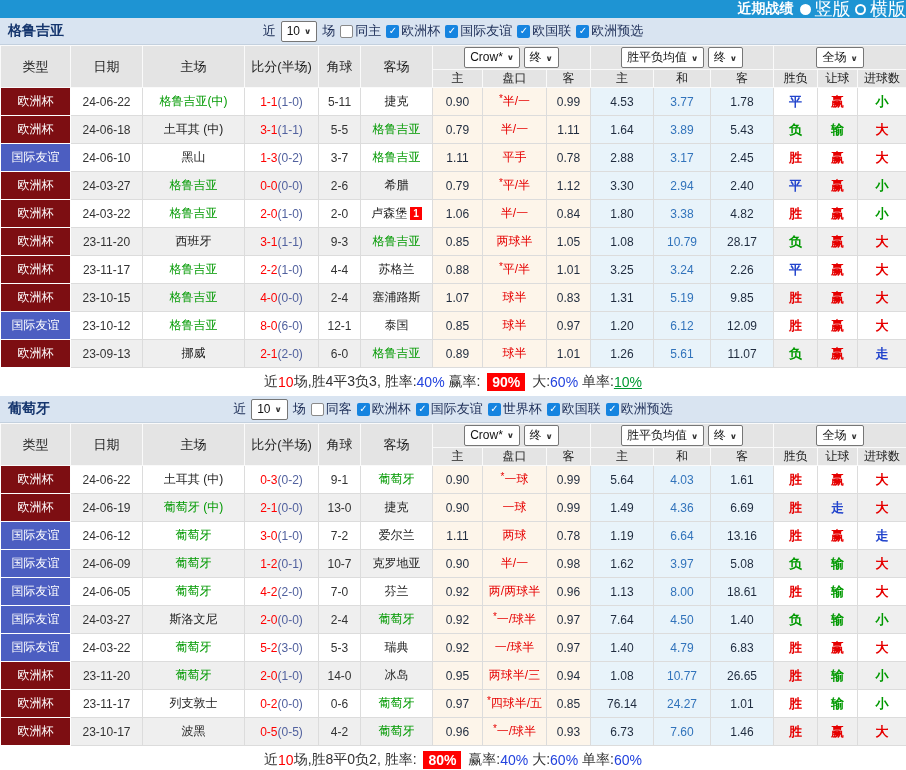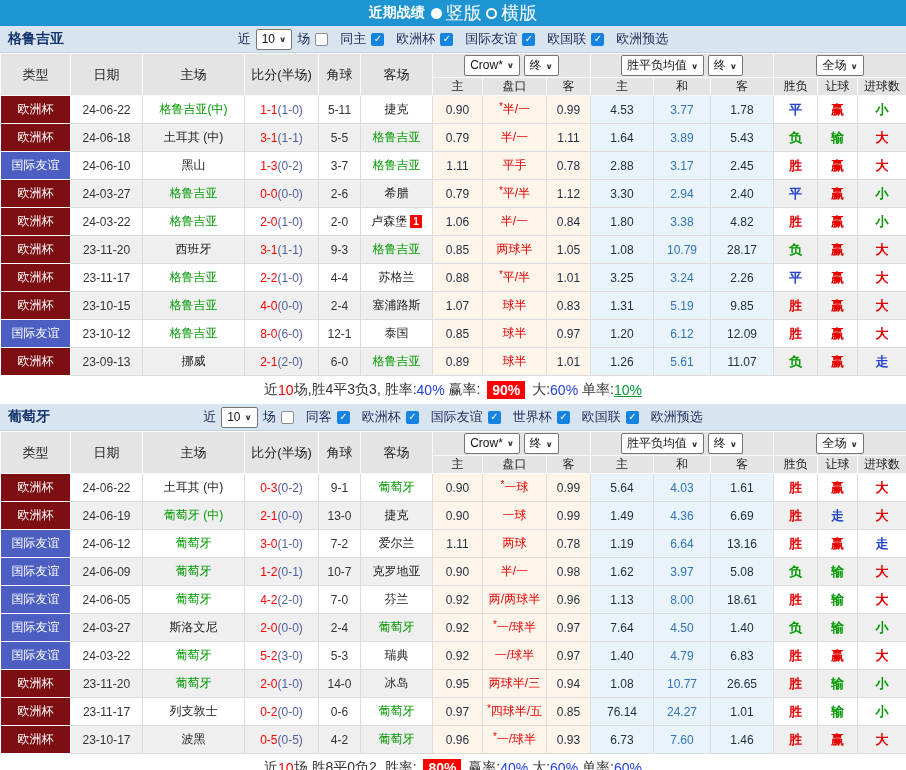--- a/index.html
+++ b/index.html
@@ -1,30 +1,30 @@
 <!DOCTYPE html>
 <html><head>
 <meta charset="utf-8">
 <style>
   html,body{margin:0;padding:0;background:#fff;}
   body{font-family:"Liberation Sans","DejaVu Sans",sans-serif;width:906px;}
   .page{width:906px;}
 
   
-  .topbar{height:26px;background:#1e94d3;display:flex;align-items:center;justify-content:center;gap:6px;}
+  .topbar{height:18px;background:#1e94d3;display:flex;align-items:center;justify-content:flex-end;gap:6px;}
   .topbar .title{color:#fff;font-weight:bold;font-size:14px;}
   .radio-opt{display:inline-flex;align-items:center;gap:4px;color:#fff;font-size:18px;cursor:pointer;}
   .radio{width:11px;height:11px;border:2px solid #fff;border-radius:50%;display:inline-block;box-sizing:border-box;background:transparent;}
   .radio[data-sel="true"]{background:#fff;}
 
   
   .section-bar{height:26px;background:#d9e4f1;border-bottom:1px solid #c3d0de;position:relative;display:flex;align-items:center;justify-content:center;}
   .team-name{position:absolute;left:8px;font-size:14px;font-weight:bold;color:#16366e;}
   .filters{display:flex;align-items:center;gap:5px;font-size:13px;color:#1c2d57;}
-  .filters label{display:inline-flex;align-items:center;gap:12px;cursor:pointer;}
+  .filters label{display:inline-flex;align-items:center;gap:2px;cursor:pointer;}
   .cb{width:13px;height:13px;box-sizing:border-box;display:inline-flex;align-items:center;justify-content:center;border-radius:2px;font-size:10px;line-height:1;}
   .cb.checked{background:#1584e0;color:#fff;font-weight:bold;}
   .cb.unchecked{background:#fff;border:1px solid #8a8a8a;}
 
   
   .sel{display:inline-flex;align-items:center;gap:4px;background:#fff;border:1px solid #767676;border-radius:2px;padding:1px 5px;font-size:12px;color:#111;height:17px;cursor:pointer;}
   .sel .caret{font-size:9px;color:#333;font-weight:bold;transform:scaleY(.85);}
 
   
   table{border-collapse:collapse;table-layout:fixed;width:906px;}

